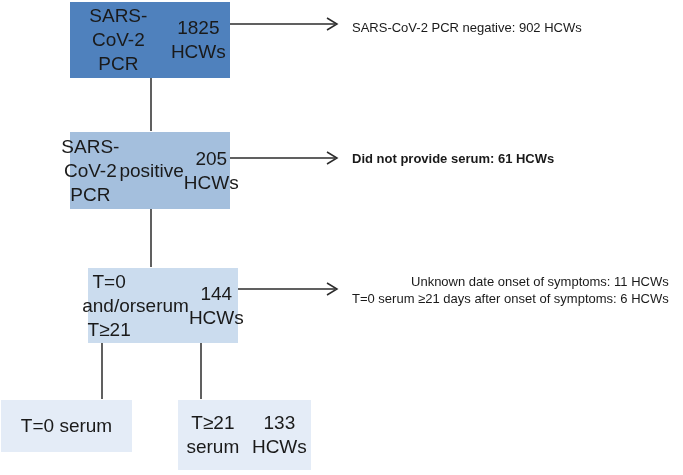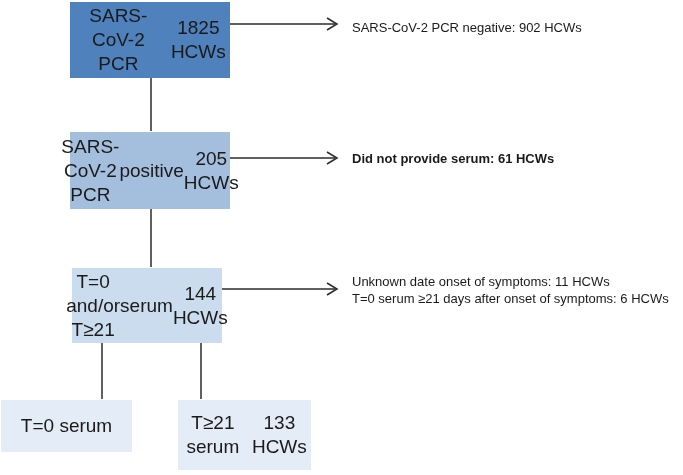--- a/index.html
+++ b/index.html
@@ -39,20 +39,21 @@
   .box-serum-any    { left: 72px;  top: 268px; width: 150px; height: 75px; }
   .box-serum-t0     { left: 1px;   top: 400px; width: 131px; height: 52px; }
   .box-serum-t21    { left: 178px; top: 400px; width: 133px; height: 70px; }
   .annotation {
     position: absolute;
     left: 352px;
     color: #1a1a1a;
     font-size: 13px;
     line-height: 17px;
     white-space: nowrap;
+    text-align: right;
   }
   .annotation-1 { top: 19px; }
   .annotation-2 { top: 150px; font-weight: bold; }
   .annotation-3 { top: 273px; }
 </style>
 </head>
 <body>
 
 <div id="canvas">
 
@@ -75,21 +76,21 @@
     <div>SARS-CoV-2 PCR</div>
     <div>1825 HCWs</div>
   </div>
 
   <div class="flow-box box-pcr-positive" style="background-color: rgb(164, 191, 221);">
     <div>SARS-CoV-2 PCR</div>
     <div>positive</div>
     <div>205 HCWs</div>
   </div>
 
-  <div class="flow-box box-serum-any" style="background-color: rgb(203, 220, 238);">
+  <div class="flow-box box-serum-any" style="background-color: rgb(203, 220, 238); margin-left: 16px;">
     <div>T=0 and/or T≥21</div>
     <div>serum</div>
     <div>144 HCWs</div>
   </div>
 
   <div class="flow-box box-serum-t0" style="background-color: rgb(228, 236, 247);">
     <div>T=0 serum</div>
   </div>
 
   <div class="flow-box box-serum-t21" style="background-color: rgb(228, 236, 247);">

